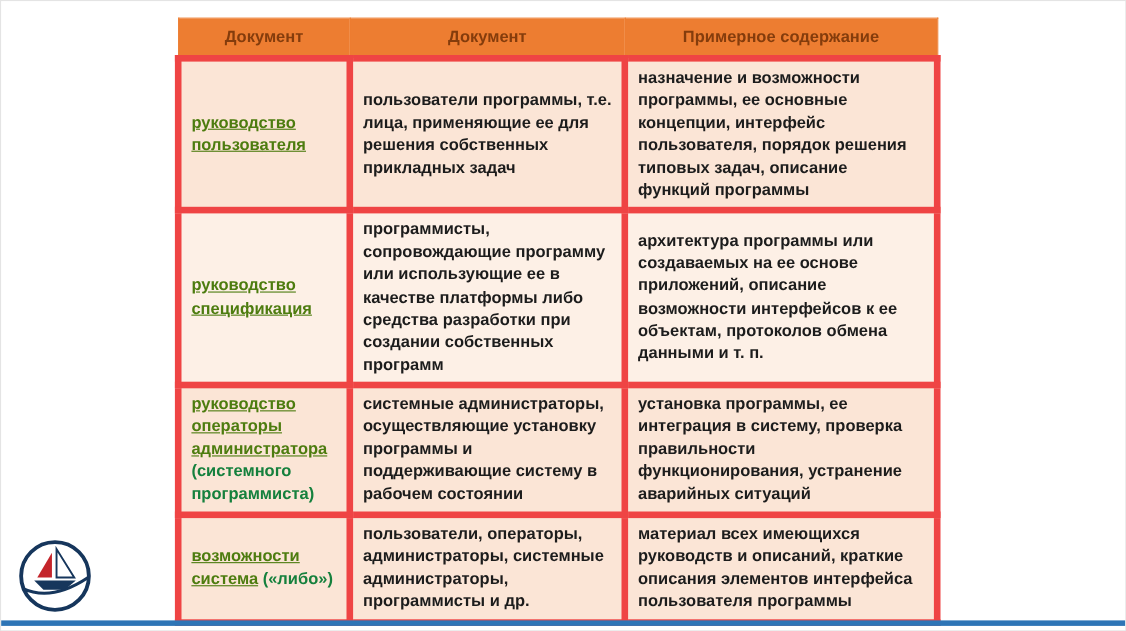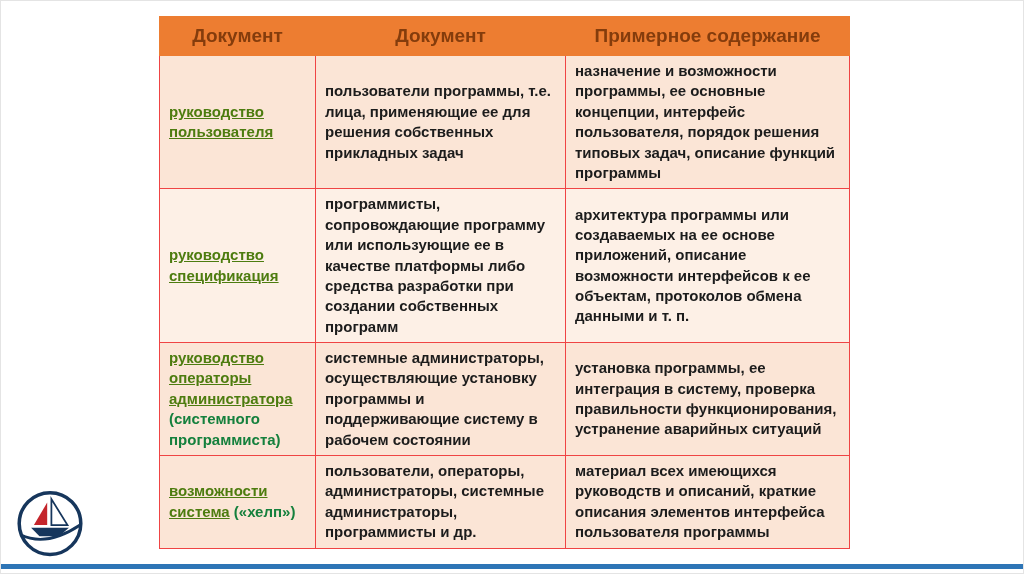--- a/index.html
+++ b/index.html
@@ -21,28 +21,28 @@
     width:690px;
     border-collapse:collapse;
     table-layout:fixed;
     font-size:15px;
     font-weight:bold;
     color:#1c1c1c;
   }
   .doc-table th {
     background:#ED7D31;
     color:#843C0C;
-    font-size:19px;
+    font-size:15px;
     font-weight:bold;
     text-align:center;
     padding:8px 6px;
     border:1px solid #ED7D31;
   }
   .doc-table td {
-    border:1px solid #ef4444;
+    border:6px solid #ef4444;
     padding:5px 9px;
     vertical-align:middle;
     line-height:1.36;
   }
   tr.band-peach td { background:#FBE5D6; }
   tr.band-lightpeach td { background:#FDF0E6; }
   tr.band-white td { background:#FFFFFF; }
   .doc-link {
     color:#4d7c0f;
     text-decoration:underline;
@@ -96,21 +96,21 @@
       </tr>
       <tr class="band-peach">
         <td>
           <a class="doc-link">руководство операторы администратора</a><span class="doc-plain"> (системного программиста)</span>
         </td>
         <td>системные администраторы, осуществляющие установку программы и поддерживающие систему в рабочем состоянии</td>
         <td>установка программы, ее интеграция в систему, проверка правильности функционирования, устранение аварийных ситуаций</td>
       </tr>
       <tr class="band-peach">
         <td>
-          <a class="doc-link">возможности система</a><span class="doc-plain"> («хелп»)</span>
+          <a class="doc-link">возможности система</a><span class="doc-plain"> («либо»)</span>
         </td>
         <td>пользователи, операторы, администраторы, системные администраторы, программисты и др.</td>
         <td>материал всех имеющихся руководств и описаний, краткие описания элементов интерфейса пользователя программы</td>
       </tr>
     </tbody>
   </table>
 
   <svg class="logo" viewBox="0 0 100 100">
     <circle cx="50" cy="48" r="44" fill="#ffffff" stroke="#16365C" stroke-width="5"></circle>
     <path d="M8,64 Q45,82 93,50" fill="none" stroke="#16365C" stroke-width="4"></path>

